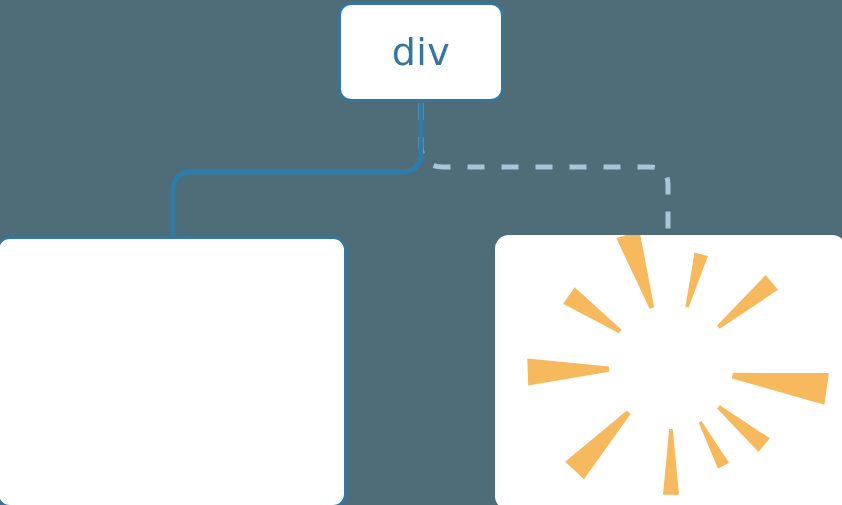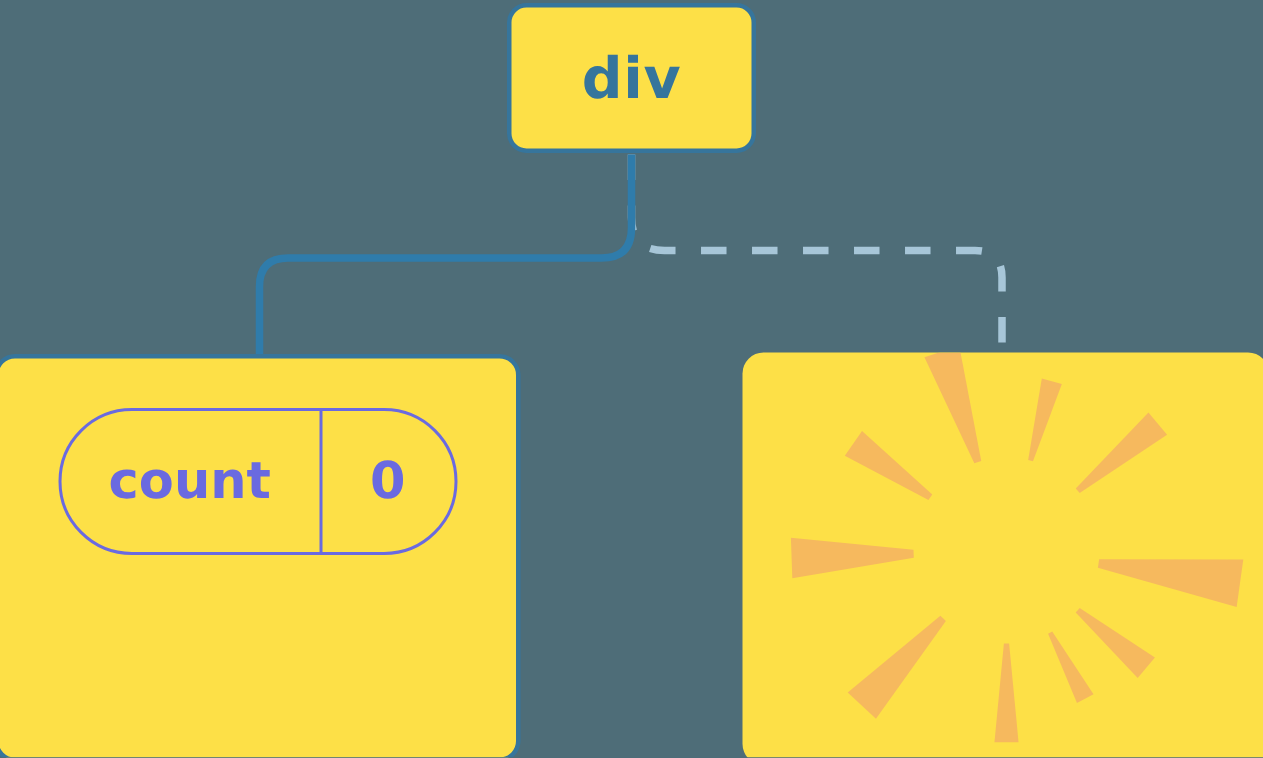--- a/index.html
+++ b/index.html
@@ -20,23 +20,22 @@
     left: 0;
     top: 0;
     width: 842px;
     height: 505px;
     pointer-events: none;
   }
 
   
   .node {
     position: absolute;
-    background: #fde047;
+    background: #ffffff;
     box-sizing: border-box;
-    font-weight: bold;
   }
   .node-div {
     left: 338px;
     top: 2px;
     width: 166px;
     height: 100px;
     border: 3px solid #36759c;
     border-radius: 13px;
     display: flex;
     align-items: center;
@@ -126,24 +125,20 @@
 
     <path d="M 421 103 L 421 152 Q 421 172 401 172 L 192 172 Q 173 172 173 191 L 173 238" fill="none" stroke="#2f7cab" stroke-width="5" stroke-linecap="butt"></path>
   </svg>
 
   <div class="node node-div">
     <span class="node-title">div</span>
   </div>
 
   <div class="node node-counter">
 
-    <div class="pill">
-      <span class="pill-key">count</span>
-      <span class="pill-val">0</span>
-    </div>
   </div>
 
   <div class="node node-burst">
     <svg class="sparkle" viewBox="0 0 351 275" xmlns="http://www.w3.org/2000/svg">
       <g id="sparkle-rays" fill="#f6b95e">
           <path d="M 154.54 73.83 L 121.30 3.13 L 144.51 -4.41 L 159.17 72.33 Z" fill="#f6b95e"></path>
           <path d="M 190.44 71.71 L 199.53 17.39 L 212.93 20.98 L 193.64 72.56 Z" fill="#f6b95e"></path>
           <path d="M 222.15 90.60 L 270.63 39.97 L 283.06 54.79 L 224.78 93.74 Z" fill="#f6b95e"></path>
           <path d="M 123.96 98.30 L 68.19 68.75 L 79.69 52.32 L 126.53 94.63 Z" fill="#f6b95e"></path>
           <path d="M 114.19 136.79 L 33.20 150.55 L 32.25 123.46 L 114.00 131.53 Z" fill="#f6b95e"></path>

